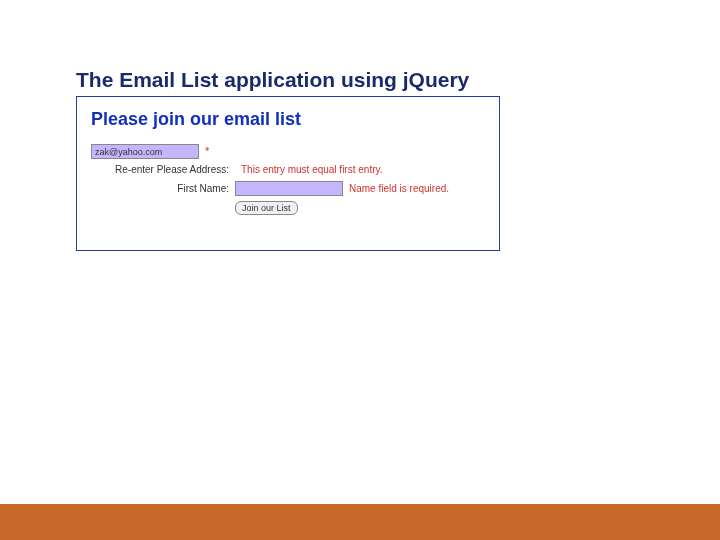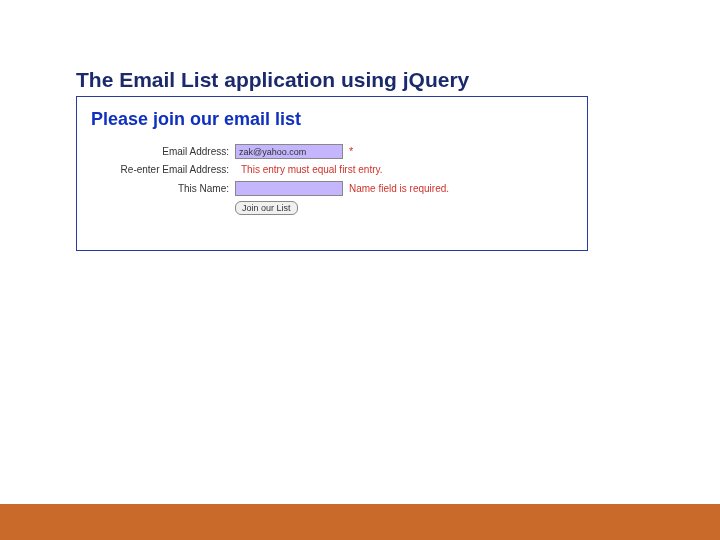--- a/index.html
+++ b/index.html
@@ -23,21 +23,21 @@
     top: 68px;
     left: 76px;
     font-size: 21px;
     font-weight: bold;
     color: #1a2a6c;
   }
   .panel {
     position: absolute;
     top: 96px;
     left: 76px;
-    width: 512px;
+    width: 424px;
     height: 155px;
     border: 1.5px solid #2a3aa0;
     box-sizing: border-box;
     padding: 12px 14px 10px 14px;
   }
   .panel-heading {
     font-size: 18px;
     font-weight: bold;
     color: #1030c0;
     margin: 0 0 14px 0;
@@ -109,34 +109,33 @@
 
 <div class="slide">
 
   <div class="title">The Email List application using jQuery</div>
 
   <div class="panel">
 
     <div class="panel-heading">Please join our email list</div>
 
     <div class="form-row">
-      <div class="label">Email Address:</div>
       <input class="input" type="text" value="zak@yahoo.com" style="">
       <span class="error-asterisk">*</span>
       <div class="error-col"></div>
     </div>
 
     <div class="form-row">
-      <div class="label">Re-enter Email Address:</div>
+      <div class="label">Re-enter Please Address:</div>
       <span class="error-asterisk" style="width:0;margin-left:0;"></span>
       <div class="error-col">This entry must equal first entry.</div>
     </div>
 
     <div class="form-row">
-      <div class="label">This Name:</div>
+      <div class="label">First Name:</div>
       <input class="input" type="text" value="" style="">
       <span class="error-asterisk" style="width:0;margin-left:0;"></span>
       <div class="error-col">Name field is required.</div>
     </div>
 
     <div class="btn-row">
       <div class="spacer"></div>
       <button class="submit-btn">Join our List</button>
     </div>
 

